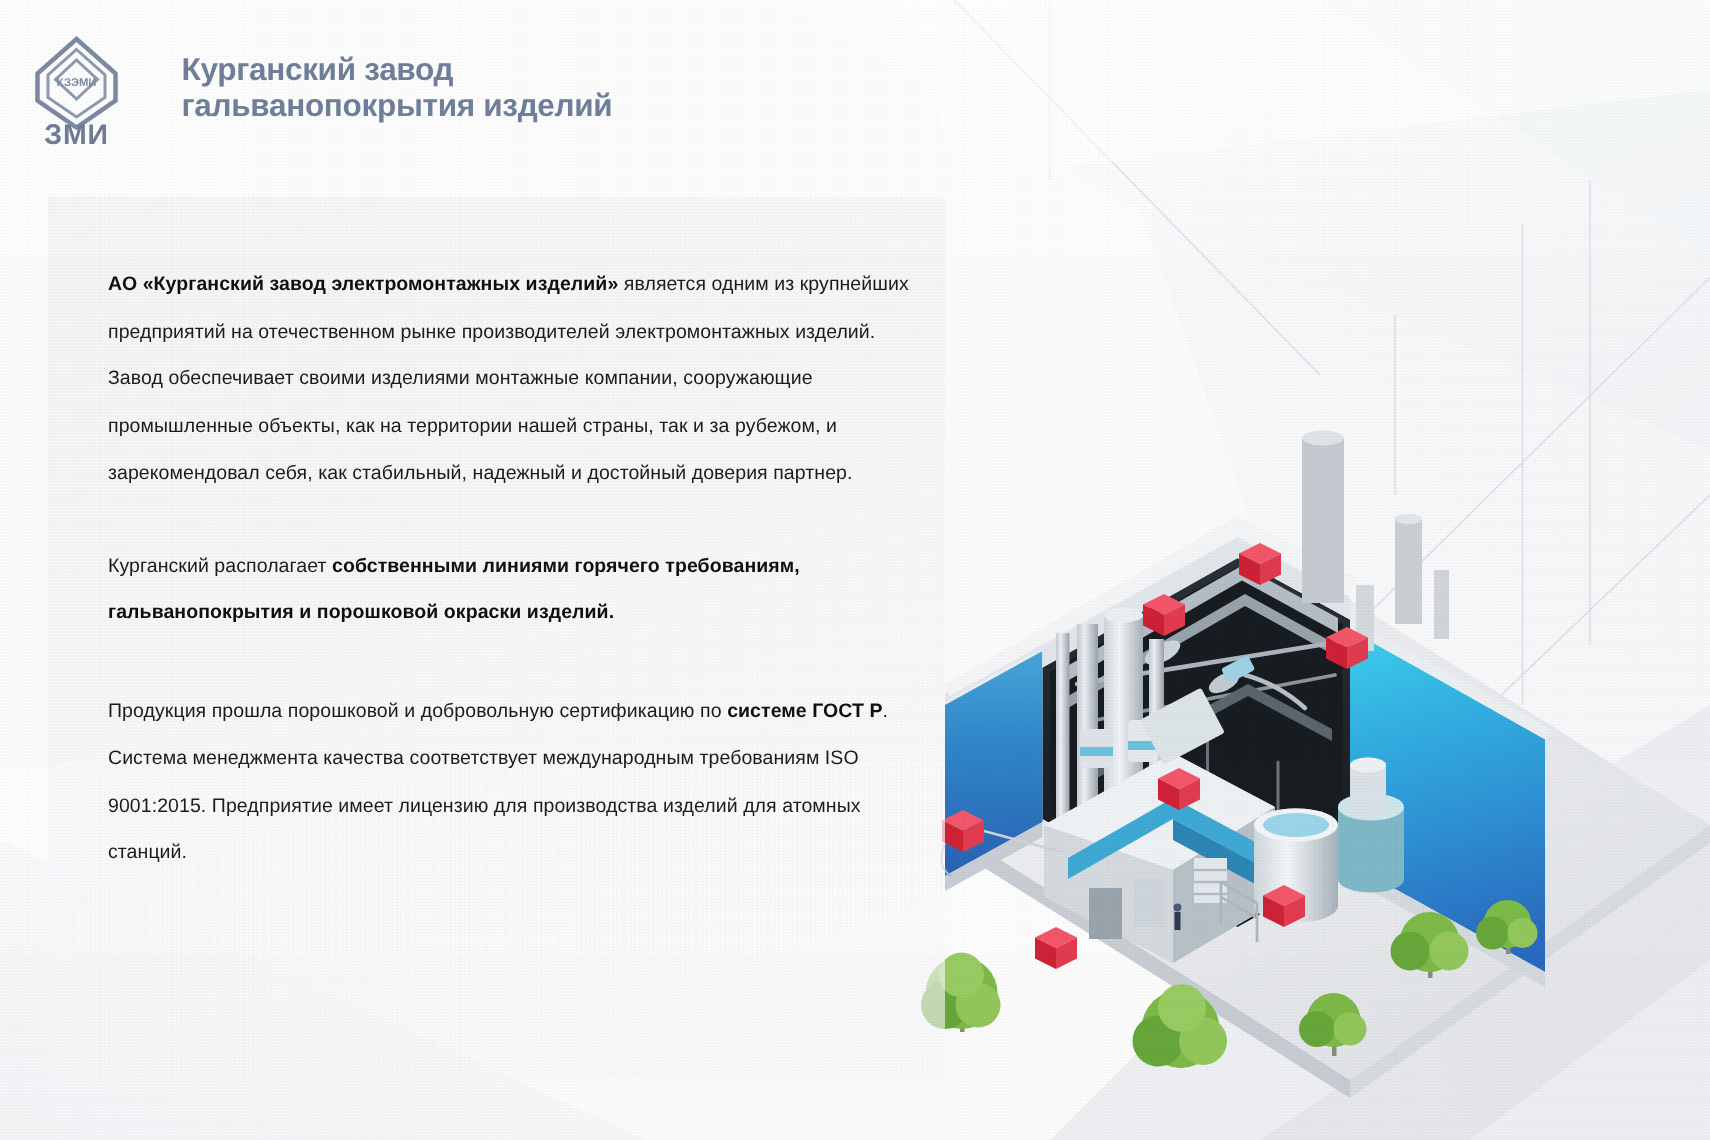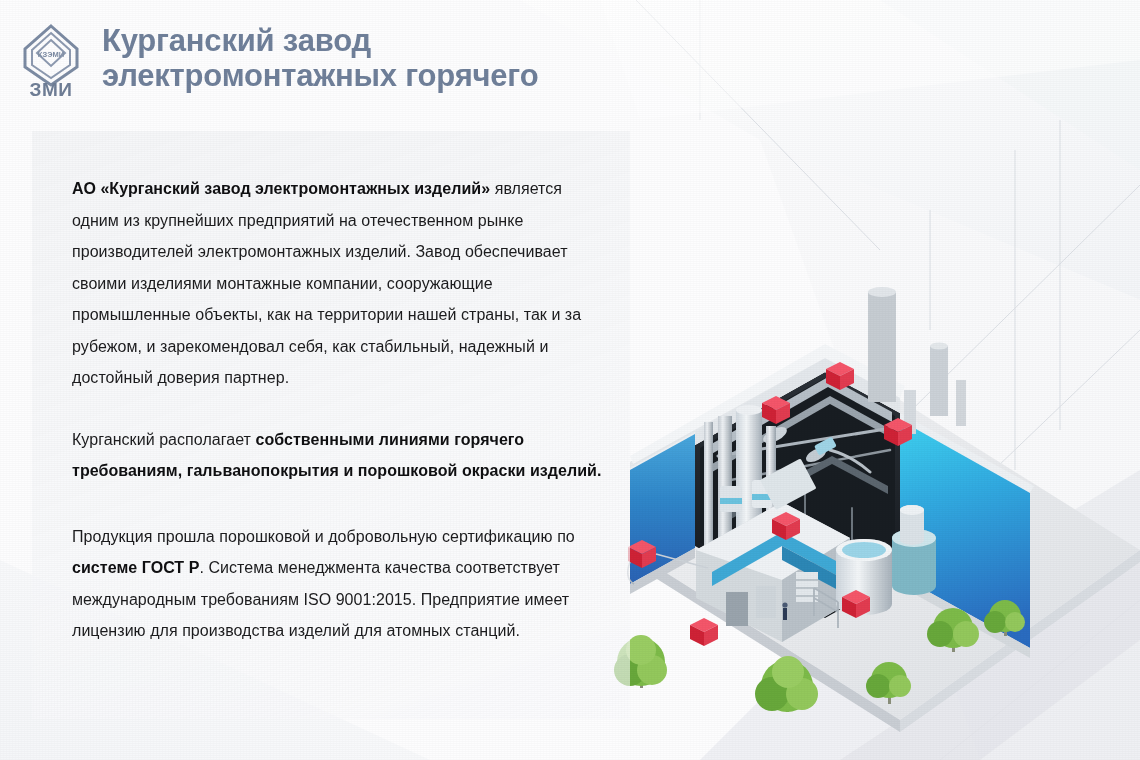--- a/index.html
+++ b/index.html
@@ -40,46 +40,47 @@
     position: relative;
     flex: 0 0 auto;
     margin-top: 2px;
   }
   .logo-svg { display: block; }
   .title-block {
     margin-left: 22px;
     line-height: 1.12;
   }
   .title-line {
-    font-size: 31px;
+    font-size: 21px;
     font-weight: 700;
     letter-spacing: -0.2px;
     color: #70809a;
     white-space: nowrap;
     text-shadow: 0 1px 0 rgba(255,255,255,.6);
+    margin-left: 19px;
   }
 
   
   .content-card {
     position: absolute;
     left: 32px;
     top: 131px;
     width: 598px;
     height: 588px;
     background: linear-gradient(160deg, rgba(244,245,247,.92) 0%, rgba(247,248,250,.85) 55%, rgba(250,250,252,.6) 100%);
     z-index: 5;
   }
   .content-inner {
     position: absolute;
     left: 40px;
     top: 42px;
     width: 534px;
   }
   .para {
-    font-size: 16px;
+    font-size: 13px;
     line-height: 31.5px;
     color: #1c1c1e;
     margin: 0 0 30px 0;
     letter-spacing: .05px;
   }
   .para:last-child { margin-bottom: 0; }
   .para b, .para strong { font-weight: 700; color: #101012; }
   .para-2 { margin-bottom: 34px; }
 
   
@@ -162,21 +163,21 @@
         <polygon points="29,17 43,30 29,43 15,30" fill="none" stroke="#8d9ab0" stroke-width="2"></polygon>
 
         <text x="29" y="34" text-anchor="middle" font-family="'Liberation Sans', sans-serif" font-size="7.5" font-weight="700" fill="#7c8ba3">КЗЭМИ</text>
 
         <text x="29" y="73" text-anchor="middle" font-family="'Liberation Sans', sans-serif" font-size="19" font-weight="700" letter-spacing="0.5" fill="#6f7e96">ЗМИ</text>
       </svg>
     </div>
 
     <div class="title-block">
       <div class="title-line">Курганский завод</div>
-      <div class="title-line">электромонтажных горячего</div>
+      <div class="title-line">гальванопокрытия изделий</div>
     </div>
 
   </div>
 
   <div class="content-card">
     <div class="content-inner">
       <p class="para para-1"><b>АО «Курганский завод электромонтажных изделий»</b><span> является одним из крупнейших предприятий на отечественном рынке производителей электромонтажных изделий. Завод обеспечивает своими изделиями монтажные компании, сооружающие промышленные объекты, как на территории нашей страны, так и за рубежом, и зарекомендовал себя, как стабильный, надежный и достойный доверия партнер.</span></p>
       <p class="para para-2"><span>Курганский располагает </span><b>собственными линиями горячего требованиям, гальванопокрытия и порошковой окраски изделий.</b></p>
       <p class="para para-3"><span>Продукция прошла порошковой и добровольную сертификацию по </span><b>системе ГОСТ Р</b><span>. Система менеджмента качества соответствует международным требованиям ISO 9001:2015. Предприятие имеет лицензию для производства изделий для атомных станций.</span></p>
     </div>

